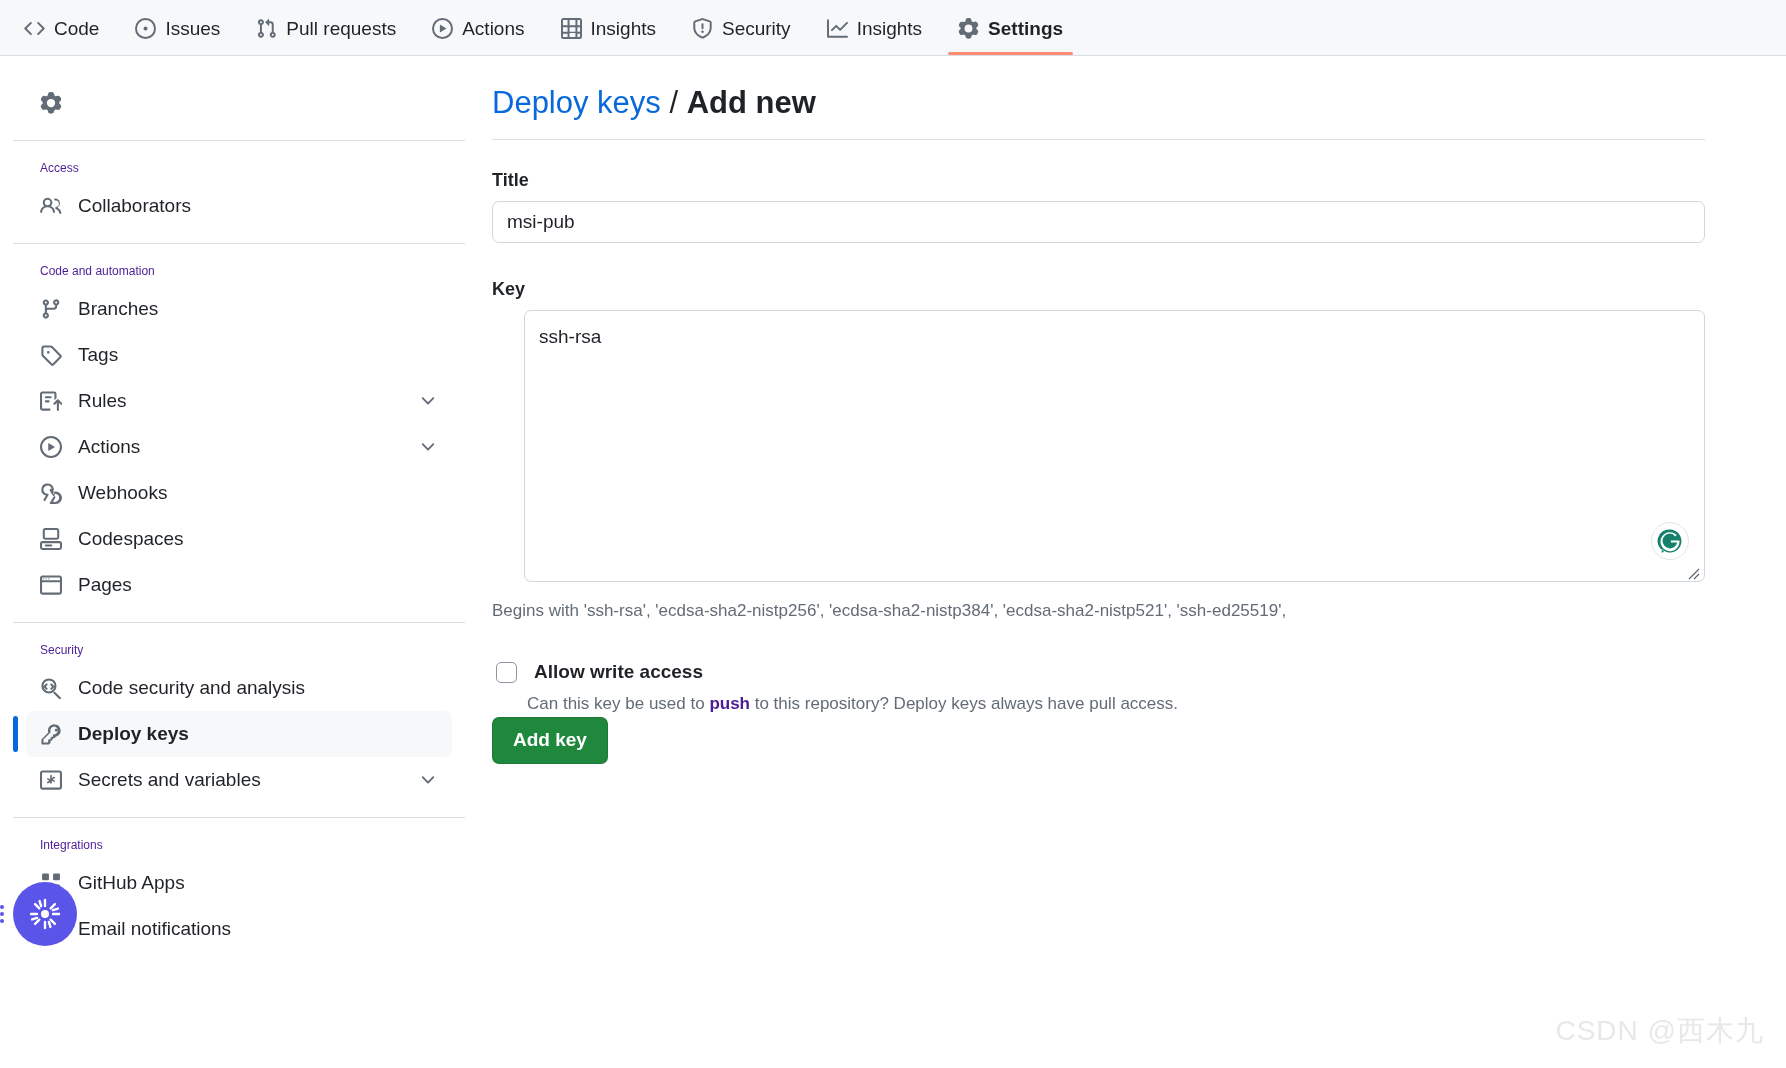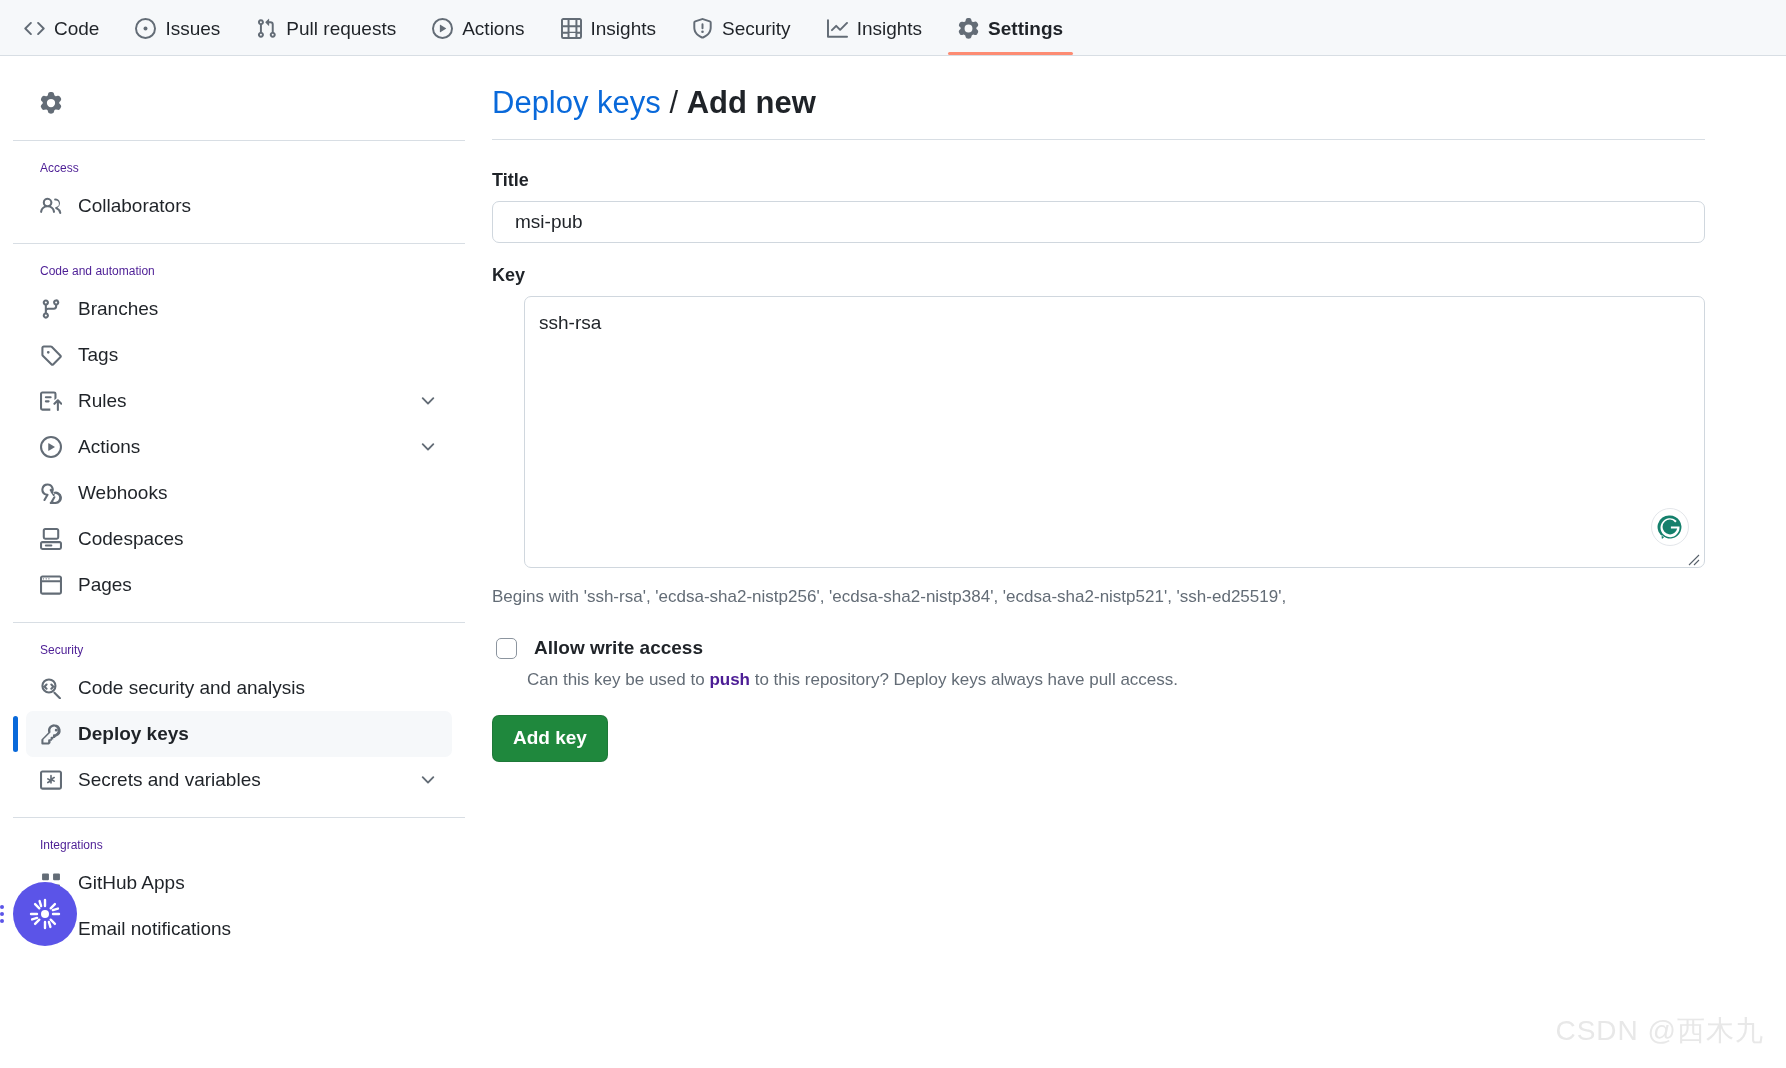--- a/index.html
+++ b/index.html
@@ -132,28 +132,28 @@
     font-size: 18px;
     font-weight: 600;
     margin-bottom: 10px;
     display: block;
   }
   .text-input {
     width: 100%;
     height: 42px;
     border: 1px solid #d0d7de;
     border-radius: 7px;
-    padding: 0 22px;
+    padding: 0 14px;
     font-size: 19px;
     font-family: "Liberation Sans", sans-serif;
     color: #1f2328;
     background: #fff;
     outline: none;
   }
-  .form-row { margin-bottom: 22px; }
+  .form-row { margin-bottom: 36px; }
 
   
   #key-wrap { position: relative; padding-left: 32px; }
   #key-textarea {
     width: 100%;
     height: 272px;
     border: 1px solid #d0d7de;
     border-radius: 7px;
     padding: 12px 14px;
     font-size: 19px;
@@ -218,21 +218,20 @@
   }
   #write-access-desc {
     font-size: 17px;
     color: #636c76;
     margin: 6px 0 0 35px;
     line-height: 1.45;
   }
   #write-access-desc b { color: #4c1d95; font-weight: 700; }
 
   #add-key-button {
-    margin-top: 22px;
     background: #1f883d;
     border: 1px solid rgba(31,35,40,0.15);
     color: #ffffff;
     font-size: 19px;
     font-weight: 700;
     font-family: "Liberation Sans", sans-serif;
     padding: 0 20px;
     height: 47px;
     border-radius: 7px;
     cursor: pointer;

